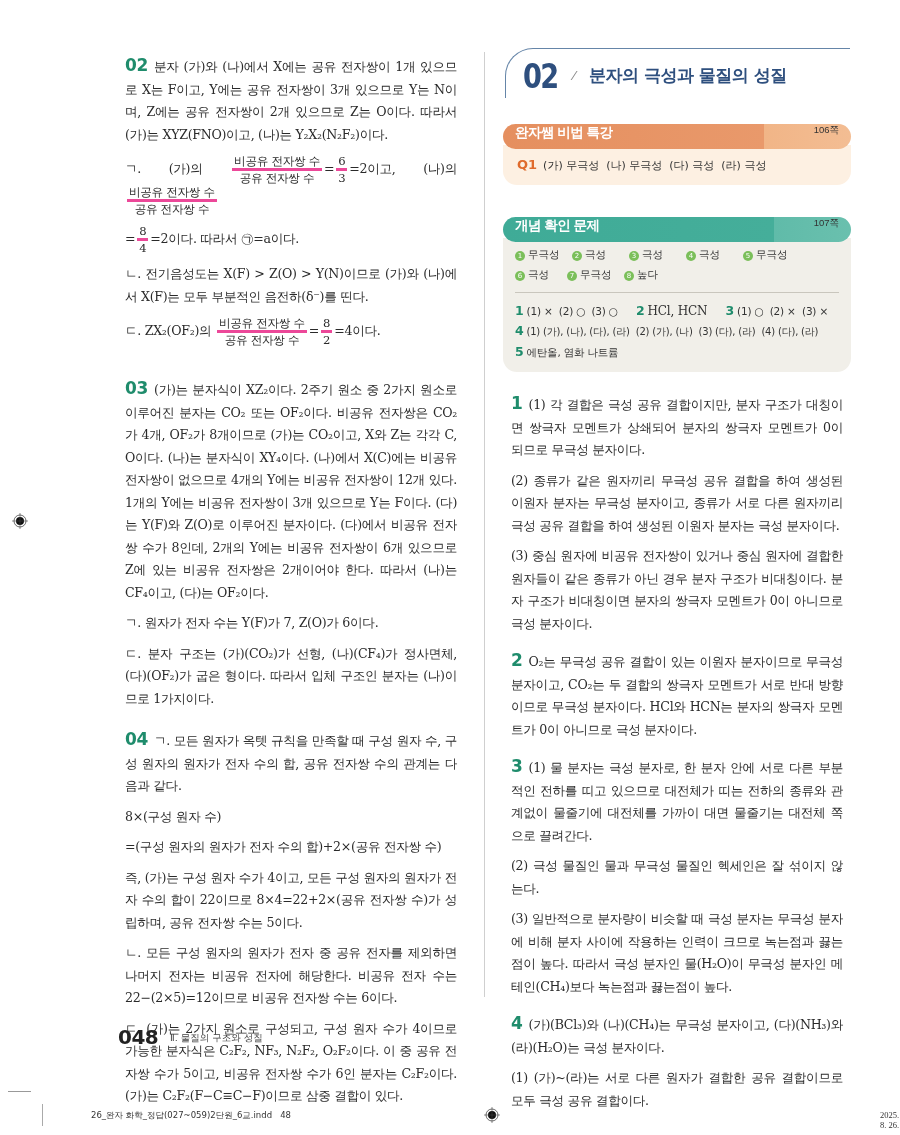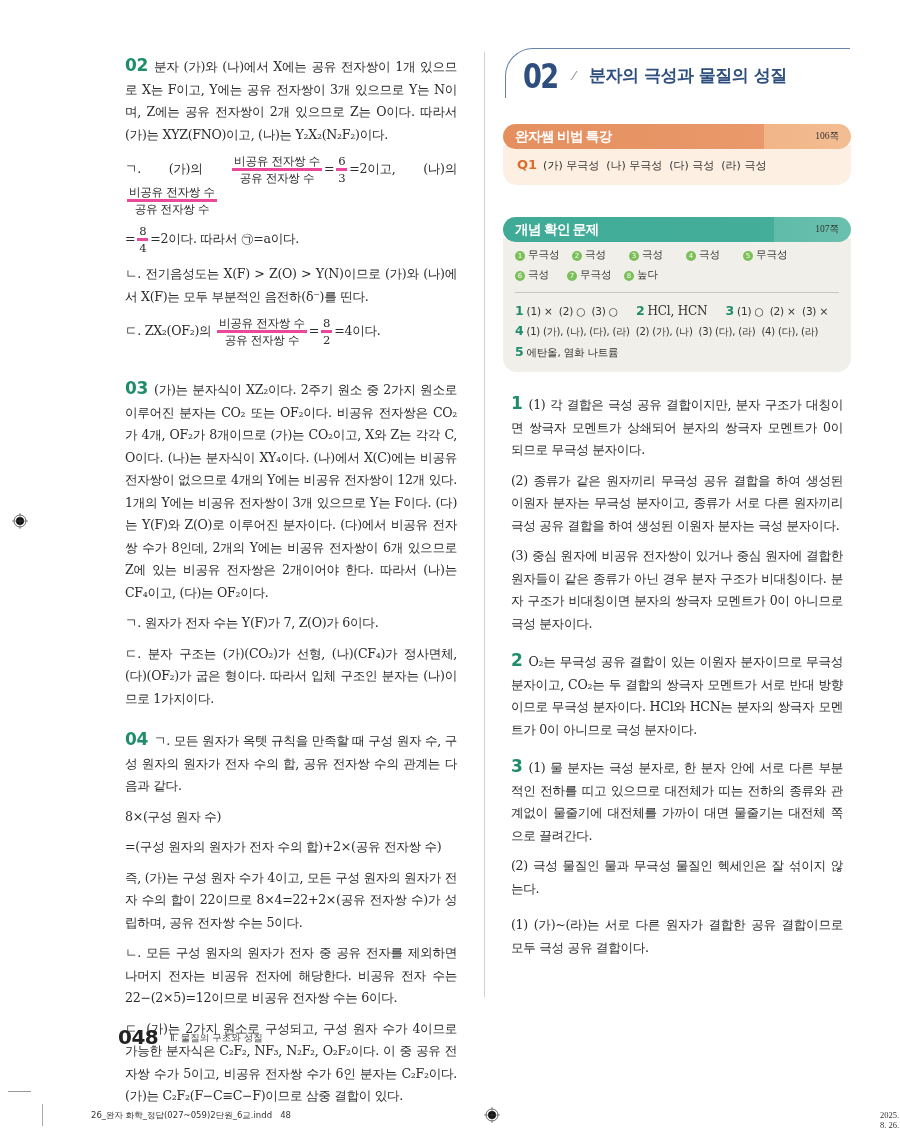--- a/index.html
+++ b/index.html
@@ -20,21 +20,21 @@
 
   .chip { display: inline-block; font-family: "DejaVu Sans", "Liberation Sans", sans-serif; font-size: 9.5px; line-height: 14px; color: #1f6fb4; border: 1px solid #5b9bd5; border-radius: 8px; padding: 0 5px; background: #eef5fc; margin-right: 4px; vertical-align: middle; }
 
   
   .sec-header { position: relative; height: 60px; margin-bottom: 18px; }
   .sec-arc { position: absolute; left: 2px; top: 2px; width: 345px; height: 50px; border-top: 1.5px solid #6585a8; border-left: 1.5px solid #6585a8; border-top-left-radius: 28px; }
   .sec-num { position: absolute; left: 20px; top: 10px; font-family: "DejaVu Sans", "Liberation Sans", sans-serif; font-size: 34px; font-weight: bold; color: #2e4f7e; letter-spacing: -2px; transform: scaleX(0.8); transform-origin: left; }
   .sec-slash { position: absolute; left: 70px; top: 22px; color: #888; font-size: 13px; font-family: "DejaVu Sans", sans-serif; }
   .sec-title { position: absolute; left: 86px; top: 18px; font-family: "DejaVu Sans", "Liberation Sans", sans-serif; font-size: 17px; font-weight: bold; color: #2e4f7e; letter-spacing: -0.5px; }
 
-  .band { position: relative; height: 25px; border-radius: 13px; color: #fff; font-family: Liberation Serif, serif; display: flex; align-items: center; justify-content: space-between; padding: 0 12px 0 12px; }
+  .band { position: relative; height: 25px; border-radius: 13px; color: #fff; font-family: Liberation Sans, sans-serif; display: flex; justify-content: space-between; padding: 0 12px 0 12px; }
   .band .title { font-weight: bold; font-size: 13.5px; letter-spacing: -0.5px; }
   .band .page { font-size: 9.5px; color: #333; background: rgba(255,255,255,0.0); }
   .band-orange { background: linear-gradient(90deg, #e58f5f 0%, #e9996b 75%, #f1b587 75%, #f3bd93 100%); }
   .band-teal { background: linear-gradient(90deg, #3fab97 0%, #45ae9a 78%, #60bba9 78%, #6ac0ae 100%); }
 
   .box-orange { background: #fdf0e2; border-radius: 0 0 14px 14px; margin-top: -4px; padding: 12px 14px 12px 14px; font-family: "DejaVu Sans", "Liberation Sans", sans-serif; font-size: 11px; color: #333; }
   .q1 { color: #e06b2c; font-weight: bold; font-size: 13px; margin-right: 6px; }
   .box-gray { background: #f1efe9; border-radius: 0 0 14px 14px; margin-top: -4px; padding: 10px 12px 10px 12px; font-family: "DejaVu Sans", "Liberation Sans", sans-serif; font-size: 10.5px; color: #333; }
   .concepts { display: flex; flex-wrap: wrap; row-gap: 6px; }
   .concept { width: 52px; margin-right: 5px; white-space: nowrap; }
@@ -171,22 +171,24 @@
       <p class="para"><span class="qnum">1</span><span>(1) 각 결합은 극성 공유 결합이지만, 분자 구조가 대칭이면 쌍극자 모멘트가 상쇄되어 분자의 쌍극자 모멘트가 0이 되므로 무극성 분자이다.</span></p>
       <p class="para">(2) 종류가 같은 원자끼리 무극성 공유 결합을 하여 생성된 이원자 분자는 무극성 분자이고, 종류가 서로 다른 원자끼리 극성 공유 결합을 하여 생성된 이원자 분자는 극성 분자이다.</p>
       <p class="para">(3) 중심 원자에 비공유 전자쌍이 있거나 중심 원자에 결합한 원자들이 같은 종류가 아닌 경우 분자 구조가 비대칭이다. 분자 구조가 비대칭이면 분자의 쌍극자 모멘트가 0이 아니므로 극성 분자이다.</p>
     </div>
     <div class="block">
       <p class="para"><span class="qnum">2</span><span>O₂는 무극성 공유 결합이 있는 이원자 분자이므로 무극성 분자이고, CO₂는 두 결합의 쌍극자 모멘트가 서로 반대 방향이므로 무극성 분자이다. HCl와 HCN는 분자의 쌍극자 모멘트가 0이 아니므로 극성 분자이다.</span></p>
     </div>
     <div class="block">
       <p class="para"><span class="qnum">3</span><span>(1) 물 분자는 극성 분자로, 한 분자 안에 서로 다른 부분적인 전하를 띠고 있으므로 대전체가 띠는 전하의 종류와 관계없이 물줄기에 대전체를 가까이 대면 물줄기는 대전체 쪽으로 끌려간다.</span></p>
       <p class="para">(2) 극성 물질인 물과 무극성 물질인 헥세인은 잘 섞이지 않는다.</p>
-    </div>
-    <div class="block">
+      <p class="para">(3) 일반적으로 분자량이 비슷할 때 극성 분자는 무극성 분자에 비해 분자 사이에 작용하는 인력이 크므로 녹는점과 끓는점이 높다. 따라서 극성 분자인 물(H₂O)이 무극성 분자인 메테인(CH₄)보다 녹는점과 끓는점이 높다.</p>
+    </div>
+    <div class="block">
+      <p class="para"><span class="qnum">4</span><span>(가)(BCl₃)와 (나)(CH₄)는 무극성 분자이고, (다)(NH₃)와 (라)(H₂O)는 극성 분자이다.</span></p>
       <p class="para">(1) (가)~(라)는 서로 다른 원자가 결합한 공유 결합이므로 모두 극성 공유 결합이다.</p>
     </div>
   </div>
 </div>
 
 <div class="footer-page">048</div>
 <div class="footer-chapter">Ⅱ. 물질의 구조와 성질</div>
 
 <div class="crop-line"></div>
 <div class="crop-vert"></div>

